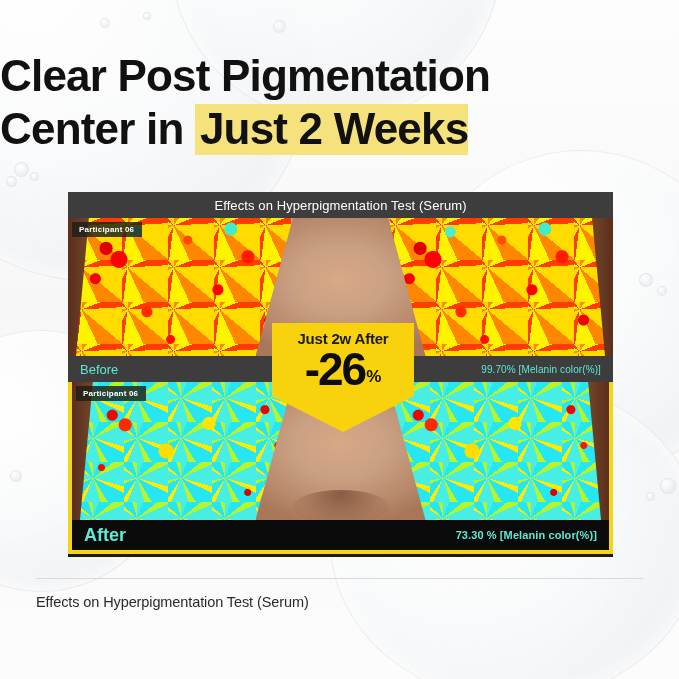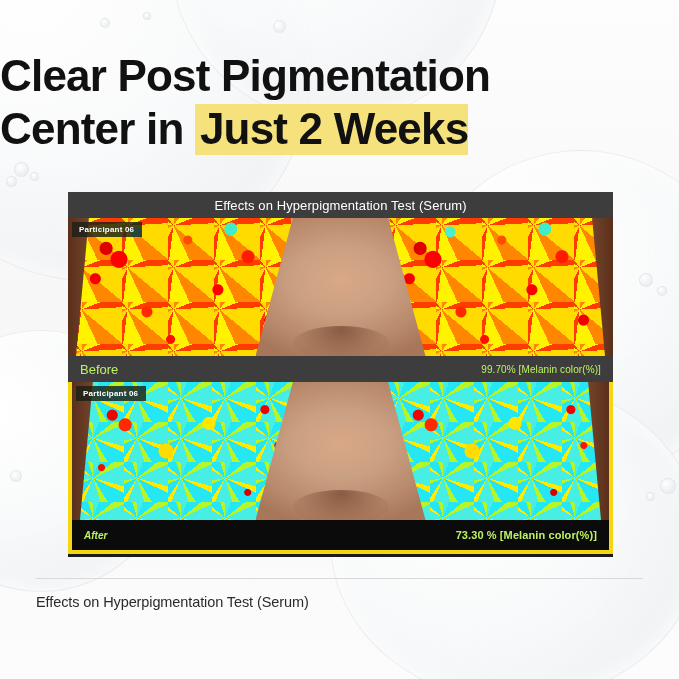--- a/index.html
+++ b/index.html
@@ -213,43 +213,42 @@
     white-space: nowrap;
   }
 
   
   .label-bar {
     position: relative;
     height: 26px;
     display: flex;
     align-items: center;
     padding: 0 12px;
-    color: #bef264;
+    color: #5eead4;
     box-sizing: border-box;
     width: 545px;
   }
   #labelbar-before {
     background: #3d3d3d;
   }
   #labelbar-after {
     background: #0b0b0b;
     border: 4px solid #f5d611;
     border-top: none;
     height: 34px;
     width: 545px;
   }
   .label-left {
     font-size: 13px;
     font-weight: 400;
     flex: 0 0 auto;
   }
   #label-after-left {
-    font-size: 10px;
-    font-weight: 700;
-    font-style: italic;
+    font-size: 18px;
+    font-weight: 700;
   }
   .label-right {
     margin-left: auto;
     font-size: 11px;
     font-weight: 700;
     letter-spacing: 0.1px;
   }
   #label-before-right { font-weight: 400; font-size: 10px; }
 
   
@@ -394,19 +393,29 @@
       </div>
       <div class="participant-tag">Participant 06</div>
     </div>
   </div>
 
   <div class="label-bar" id="labelbar-after">
     <span class="label-left" id="label-after-left">After</span>
     <span class="label-right">73.30 % [Melanin color(%)]</span>
   </div>
 
+  <div id="callout">
+    <div id="callout-box">
+      <div id="callout-title">Just 2w After</div>
+      <div id="callout-value-row">
+        <span id="callout-value">-26</span>
+        <span id="callout-unit">%</span>
+      </div>
+    </div>
+    <div id="callout-arrow"></div>
+  </div>
 
 </div>
 
 <div id="divider"></div>
 <div id="footer">
   <div id="footer-title">Effects on Hyperpigmentation Test (Serum)</div>
 </div>
 
 </body></html>

